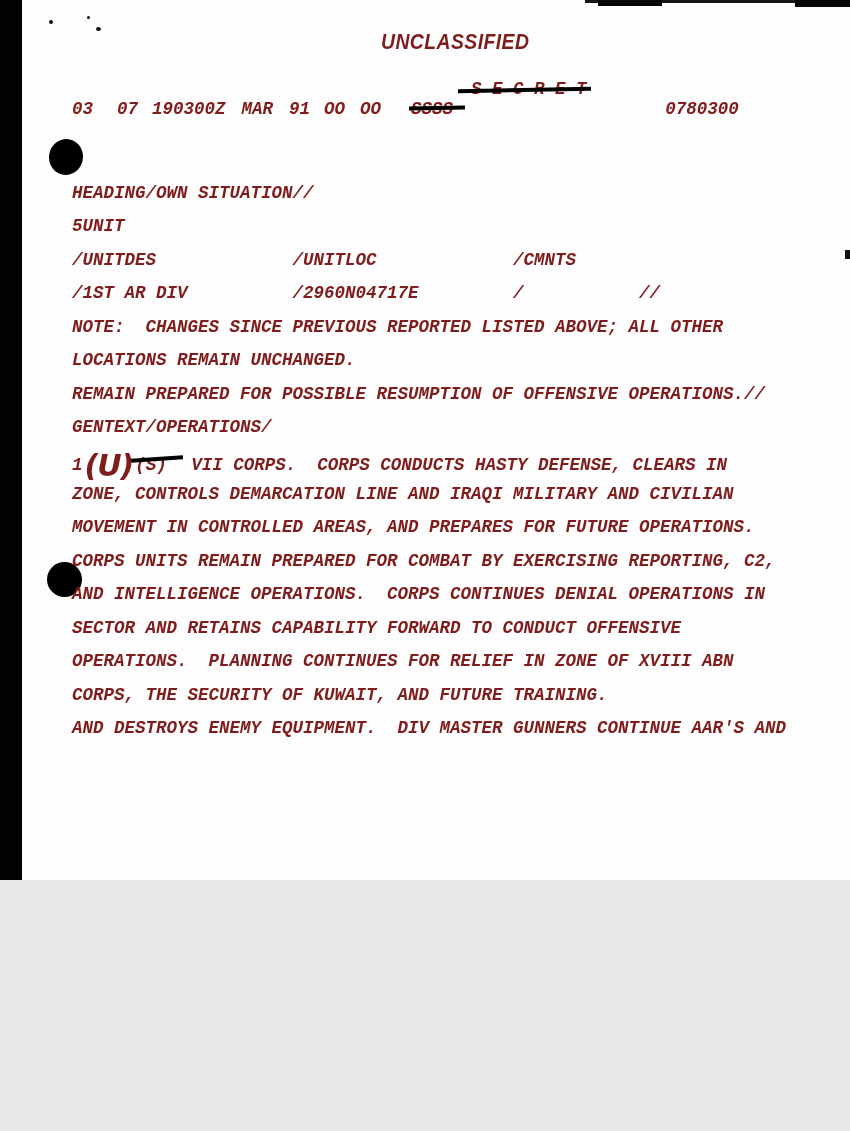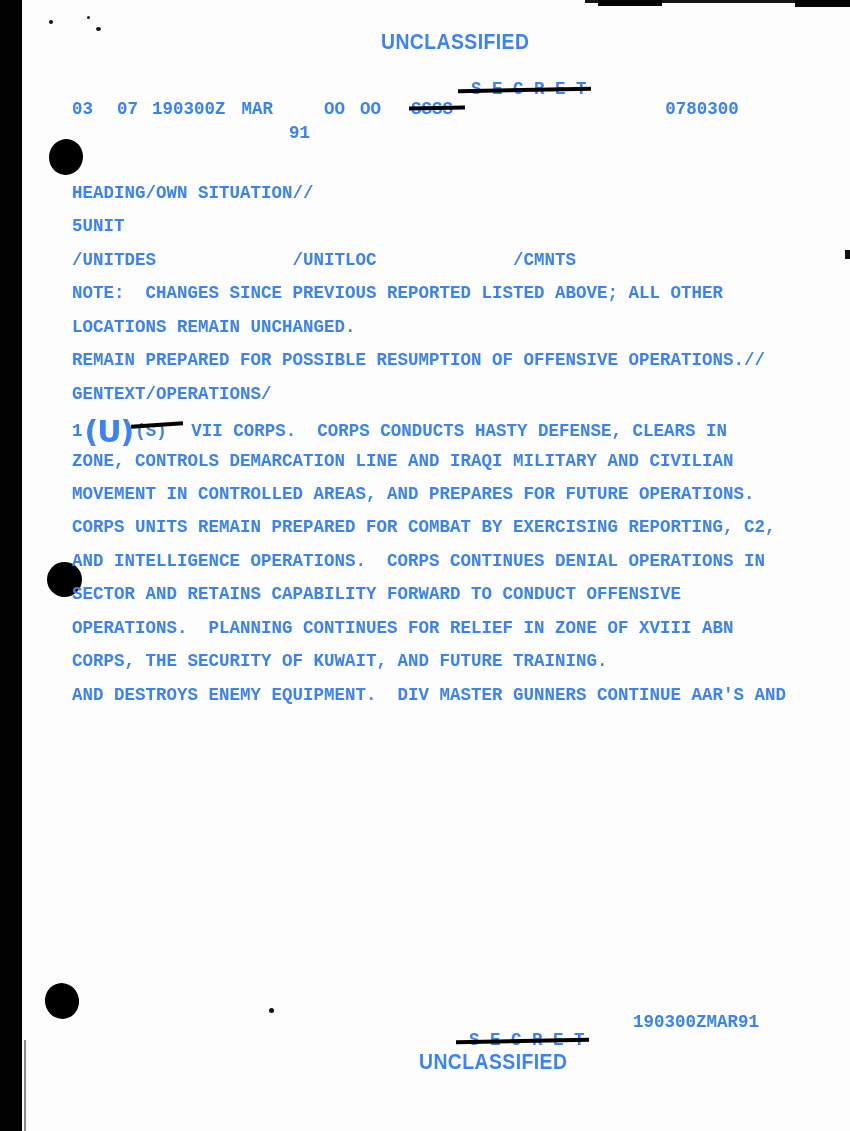--- a/index.html
+++ b/index.html
@@ -1,19 +1,20 @@
 <!DOCTYPE html>
 <html><head>
 <meta charset="utf-8">
 <style>
   html,body{margin:0;padding:0;background:#e8e8e8;}
   .page{
-    position:relative;width:850px;height:1131px;background:#fdfdfd;
-    overflow:hidden;color:#3b82f6;
+    position:relative;width:850px;height:880px;background:#fdfdfd;
+    overflow:hidden;color:#7f1d1d;
     font-family:"Liberation Mono","DejaVu Sans Mono",monospace;
+    font-style:italic;
   }
   
   .edge-left{position:absolute;left:0;top:0;width:22px;height:1131px;background:#020202;}
   .edge-left-line{position:absolute;left:24px;top:1040px;width:2px;height:91px;background:#8a8a8a;}
   .edge-top{position:absolute;left:585px;top:0;width:265px;height:3px;background:#161616;}
   .edge-top-n1{position:absolute;left:598px;top:0;width:64px;height:6px;background:#050505;}
   .edge-top-n2{position:absolute;left:795px;top:0;width:55px;height:7px;background:#050505;}
   .hole{position:absolute;width:34px;height:36px;background:#000;border-radius:50%;}
   .hole1{left:49px;top:139px;transform:rotate(8deg);}
   .hole2{left:47px;top:562px;width:35px;height:35px;}
@@ -43,21 +44,21 @@
   }
   .stamp-top{left:429px;top:63px;}
   .stamp-bottom{left:427px;top:1014px;}
   .dtg{position:absolute;left:633px;top:1014px;font-weight:bold;font-size:17.5px;line-height:1;white-space:pre;}
   
   .msgline{position:absolute;left:72px;top:99px;display:flex;font-weight:bold;font-size:17.5px;line-height:1.2;white-space:pre;}
   .msgline span{display:inline-block;}
   .msgline .f1{margin-left:24px;}
   .msgline .f2{margin-left:14px;}
   .msgline .f3{margin-left:16px;}
-  .msgline .f4{margin-left:16px;margin-top:24px;}
+  .msgline .f4{margin-left:16px;}
   .msgline .f5{margin-left:14px;}
   .msgline .f6{margin-left:15px;}
   .msgline .fx{margin-left:30px;position:relative;}
   .msgline .fx::after{
     content:'';position:absolute;left:-2px;right:-12px;top:7px;height:4px;
     background:#000;transform:rotate(-1deg);
   }
   .msgline .serial{margin-left:212px;}
   
   .doc-body{position:absolute;left:72px;top:177px;}
@@ -125,20 +126,21 @@
     <span class="f5">OO</span>
     <span class="f6">OO</span>
     <span class="fx">SSSS</span>
     <span class="serial">0780300</span>
   </div>
 
   <div class="doc-body" id="doc-body">
       <div class="line"><span class="seg-t">HEADING/OWN SITUATION//</span></div>
       <div class="line"><span class="seg-t">5UNIT</span></div>
       <div class="line"><span class="seg-t">/UNITDES             /UNITLOC             /CMNTS</span></div>
+      <div class="line"><span class="seg-t">/1ST AR DIV          /2960N04717E         /           //</span></div>
       <div class="line"><span class="seg-t">NOTE:  CHANGES SINCE PREVIOUS REPORTED LISTED ABOVE; ALL OTHER</span></div>
       <div class="line"><span class="seg-t">LOCATIONS REMAIN UNCHANGED.</span></div>
       <div class="line"><span class="seg-t">REMAIN PREPARED FOR POSSIBLE RESUMPTION OF OFFENSIVE OPERATIONS.//</span></div>
       <div class="line"><span class="seg-t">GENTEXT/OPERATIONS/</span></div>
       <div class="line"><span class="seg-t">1</span><span class="seg-h">(U)</span><span class="seg-ts">(S)</span><span class="seg-t"> VII CORPS.  CORPS CONDUCTS HASTY DEFENSE, CLEARS IN</span></div>
       <div class="line"><span class="seg-t">ZONE, CONTROLS DEMARCATION LINE AND IRAQI MILITARY AND CIVILIAN</span></div>
       <div class="line"><span class="seg-t">MOVEMENT IN CONTROLLED AREAS, AND PREPARES FOR FUTURE OPERATIONS.</span></div>
       <div class="line"><span class="seg-t">CORPS UNITS REMAIN PREPARED FOR COMBAT BY EXERCISING REPORTING, C2,</span></div>
       <div class="line"><span class="seg-t">AND INTELLIGENCE OPERATIONS.  CORPS CONTINUES DENIAL OPERATIONS IN</span></div>
       <div class="line"><span class="seg-t">SECTOR AND RETAINS CAPABILITY FORWARD TO CONDUCT OFFENSIVE</span></div>

